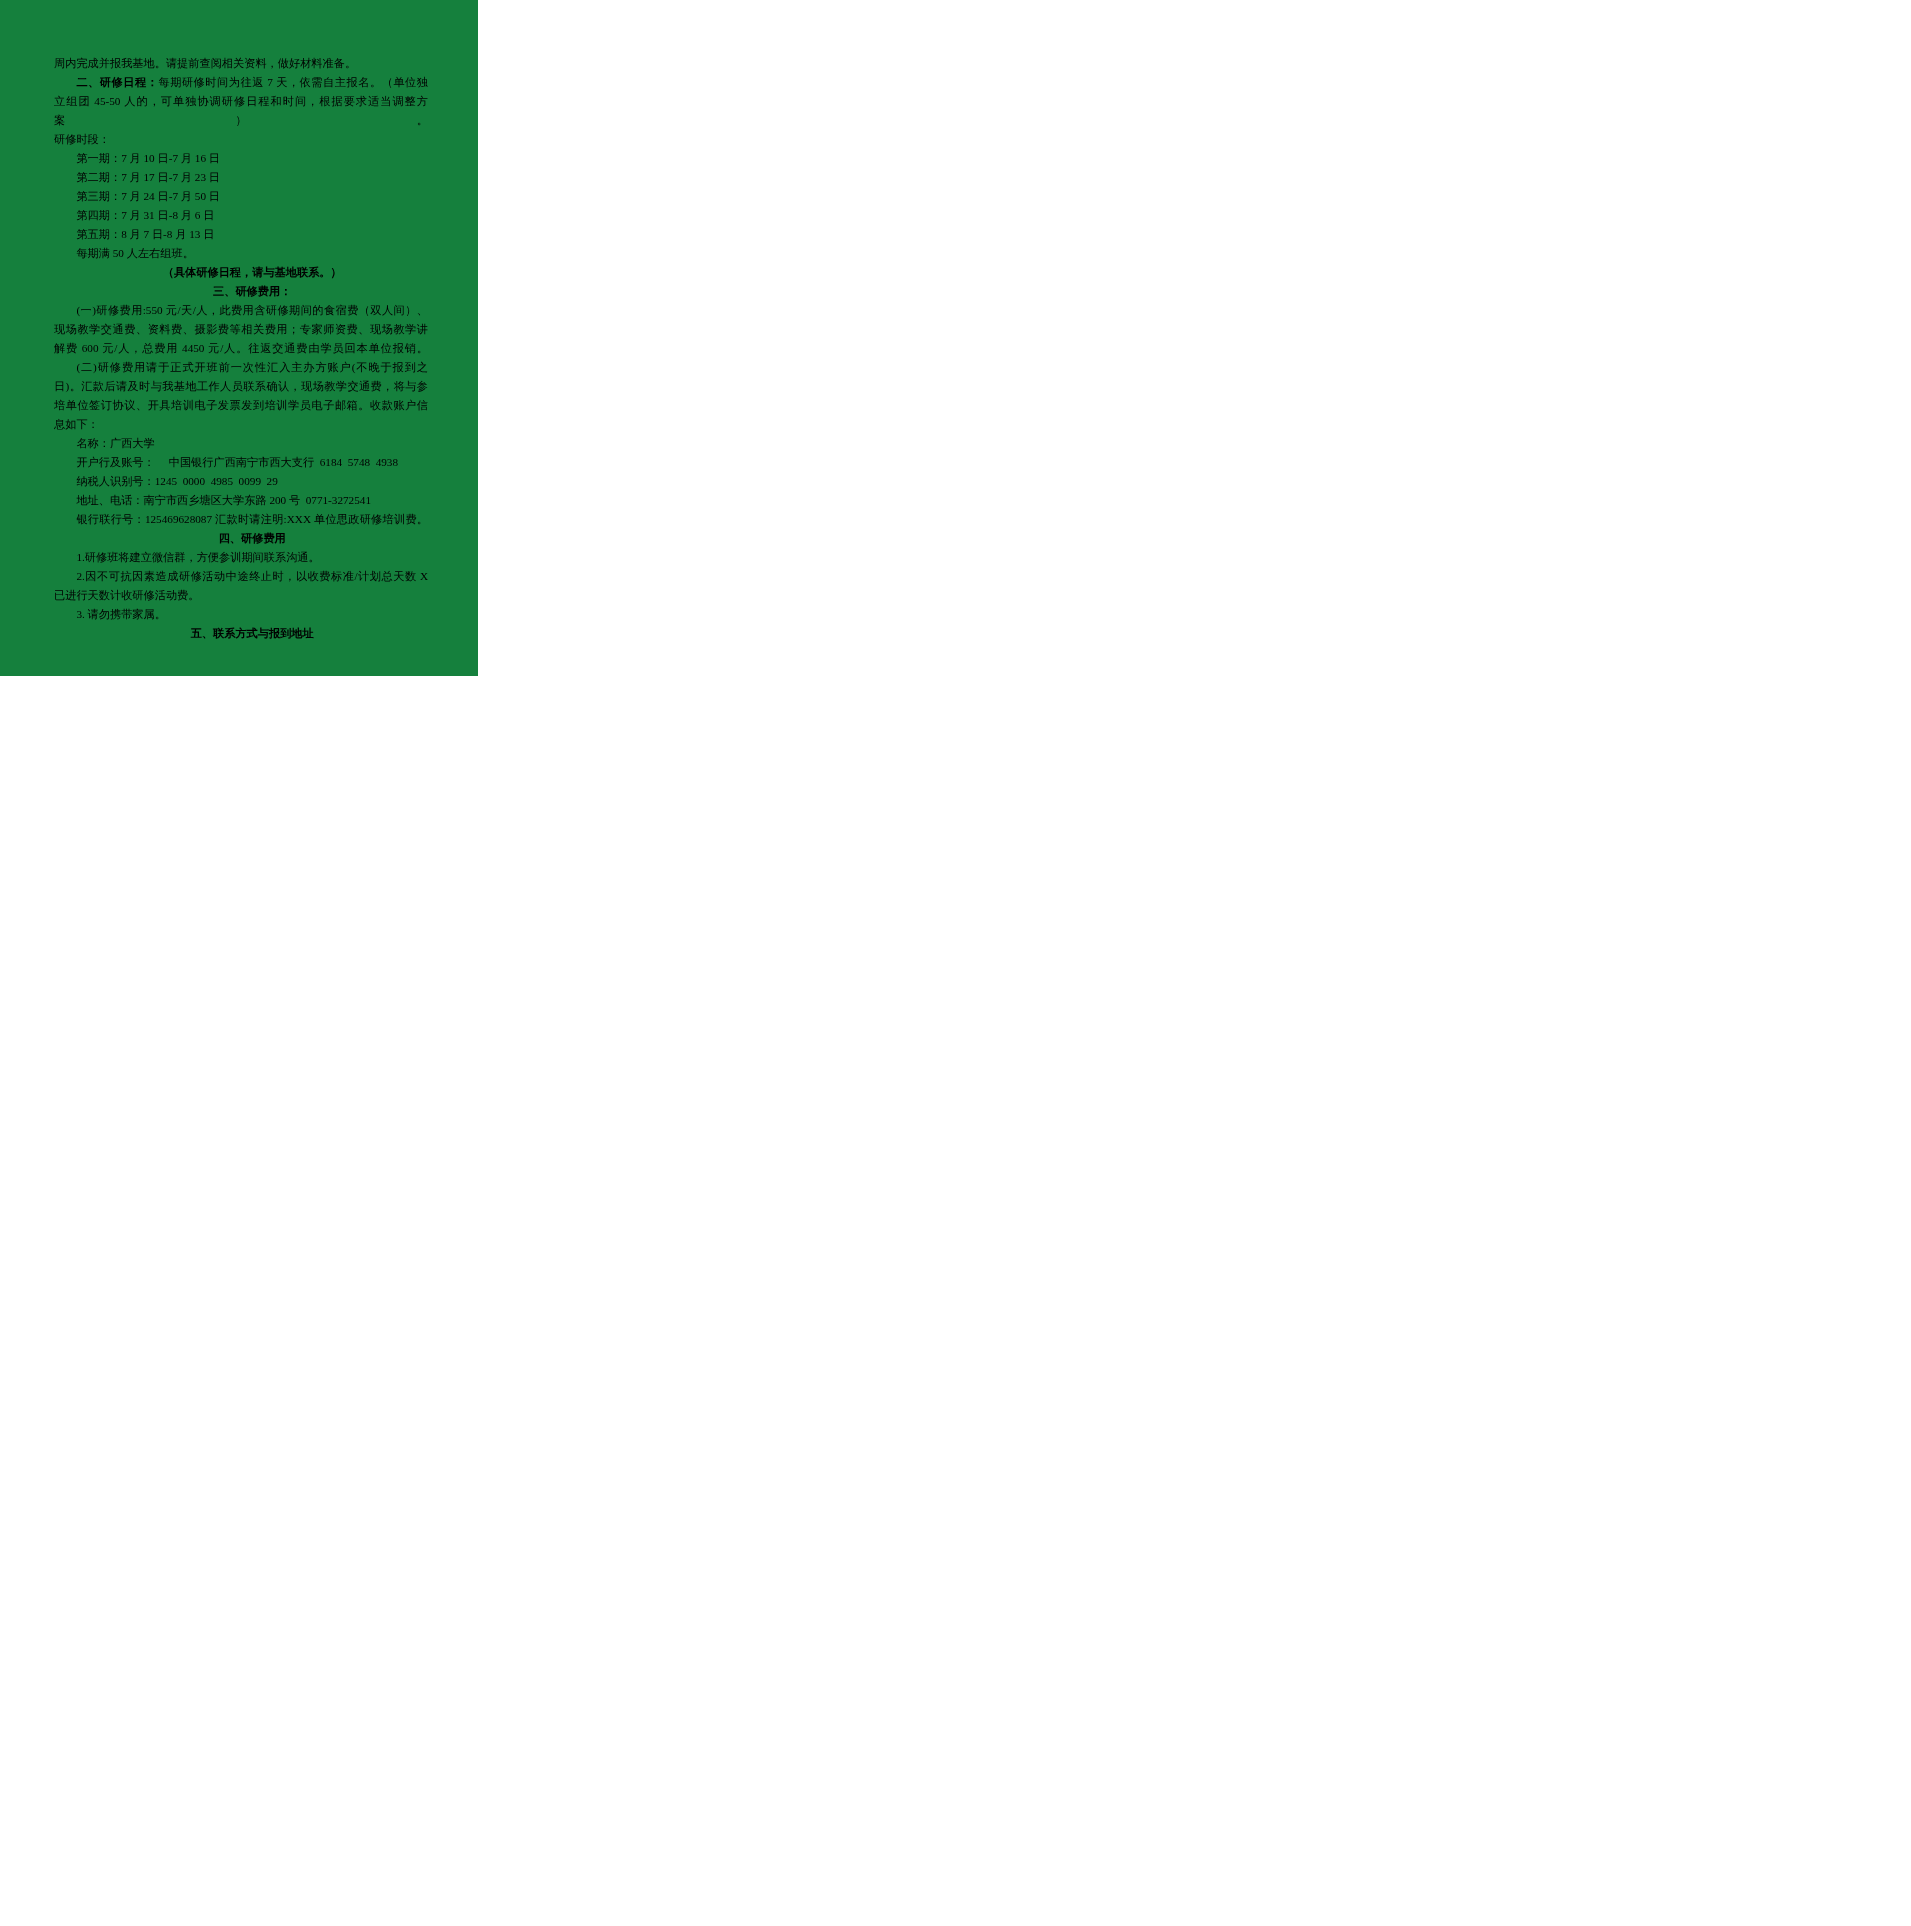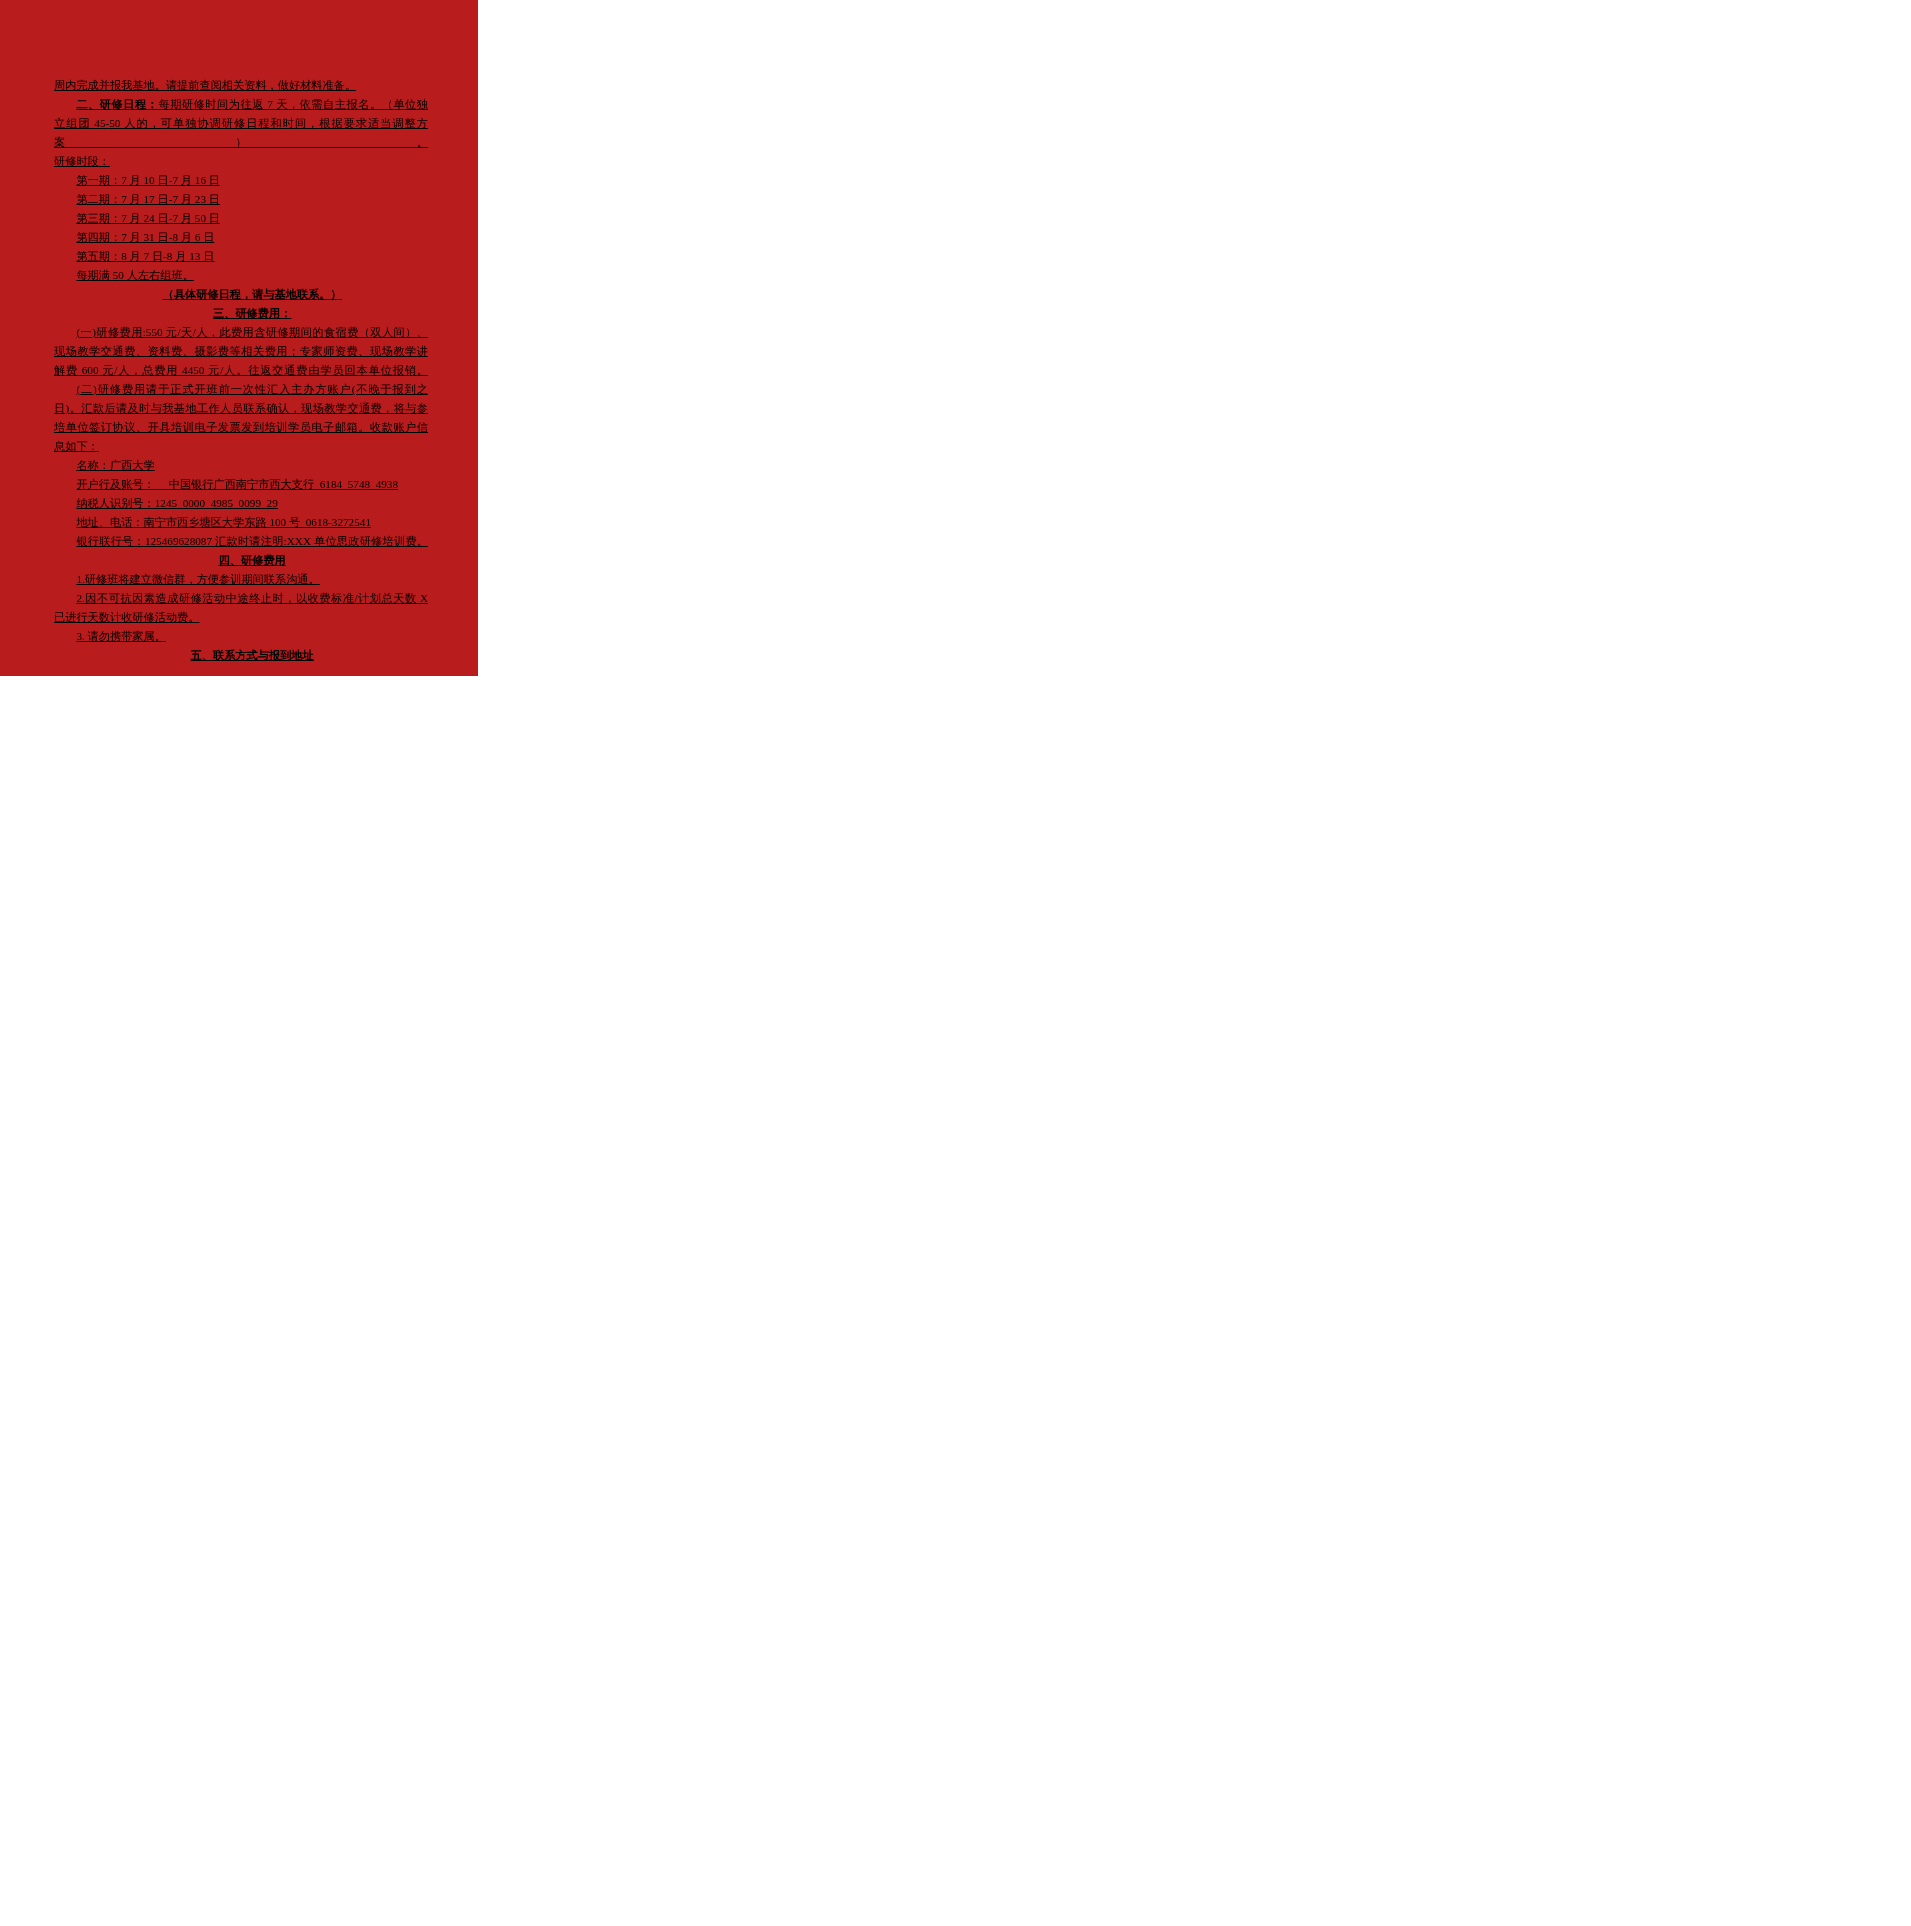--- a/index.html
+++ b/index.html
@@ -11,23 +11,22 @@
     width: 478px;
     height: 676px;
     position: relative;
     font-family: "Liberation Serif", "DejaVu Serif", serif;
     color: #000000;
   }
   .page {
     box-sizing: border-box;
     width: 478px;
     height: 676px;
-    padding: 76px 50px 0 54px;
-    background: #b91c1c;
-    text-decoration: underline;
+    padding: 54px 50px 0 54px;
+    background: #15803d;
   }
   .ln {
     font-size: 11.2px;
     line-height: 19px;
     white-space: pre-wrap;
     text-align: left;
   }
   .ind { text-indent: 2em; }
   .jf {
     text-align: justify;
@@ -55,21 +54,21 @@
   <div class="ln ind jf">(一)研修费用:550 元/天/人，此费用含研修期间的食宿费（双人间）、</div>
   <div class="ln jf">现场教学交通费、资料费、摄影费等相关费用；专家师资费、现场教学讲</div>
   <div class="ln jf">解费 600 元/人，总费用 4450 元/人。往返交通费由学员回本单位报销。</div>
   <div class="ln ind jf">(二)研修费用请于正式开班前一次性汇入主办方账户(不晚于报到之</div>
   <div class="ln jf">日)。汇款后请及时与我基地工作人员联系确认，现场教学交通费，将与参</div>
   <div class="ln jf">培单位签订协议、开具培训电子发票发到培训学员电子邮箱。收款账户信</div>
   <div class="ln">息如下：</div>
   <div class="ln ind">名称：广西大学</div>
   <div class="ln ind">开户行及账号：　 中国银行广西南宁市西大支行  6184  5748  4938</div>
   <div class="ln ind">纳税人识别号：1245  0000  4985  0099  29</div>
-  <div class="ln ind">地址、电话：南宁市西乡塘区大学东路 100 号  0618-3272541</div>
+  <div class="ln ind">地址、电话：南宁市西乡塘区大学东路 200 号  0771-3272541</div>
   <div class="ln ind jf">银行联行号：125469628087 汇款时请注明:XXX 单位思政研修培训费。</div>
   <div class="ln ind b">四、研修费用</div>
   <div class="ln ind">1.研修班将建立微信群，方便参训期间联系沟通。</div>
   <div class="ln ind jf">2.因不可抗因素造成研修活动中途终止时，以收费标准/计划总天数 X</div>
   <div class="ln">已进行天数计收研修活动费。</div>
   <div class="ln ind">3. 请勿携带家属。</div>
   <div class="ln ind b">五、联系方式与报到地址</div>
 </div>
 
 

